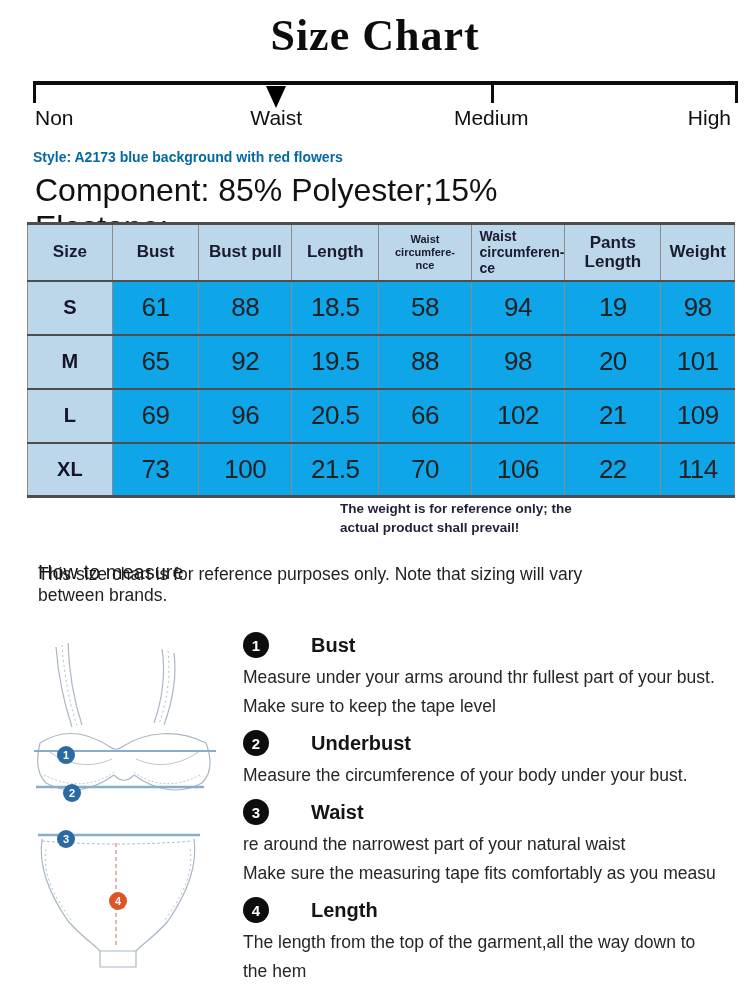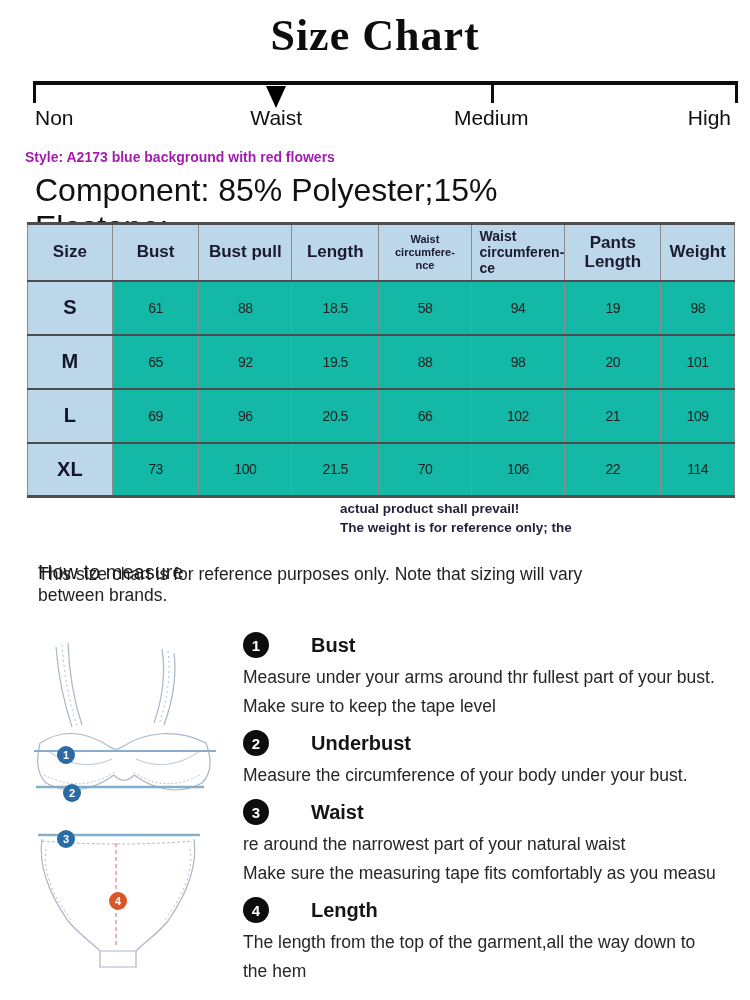--- a/index.html
+++ b/index.html
@@ -20,33 +20,33 @@
   .tick.t-right { right:0; }
   .pointer { position:absolute; top:5px; left:34.5%; transform:translateX(-50%);
     width:0; height:0; border-left:10px solid transparent; border-right:10px solid transparent;
     border-top:22px solid #000; }
   .scale-label { position:absolute; top:25px; font-size:21px; color:#0f0f0f; }
   .sl-0 { left:2px; }
   .sl-1 { left:34.5%; transform:translateX(-50%); }
   .sl-2 { left:65%; transform:translateX(-50%); }
   .sl-3 { right:7px; }
 
-  .style-line { position:absolute; top:149px; left:25px; font-size:14px; font-weight:700; color:#a21caf; }
+  .style-line { position:absolute; top:149px; left:33px; font-size:14px; font-weight:700; color:#0369a1; }
   .component-line { position:absolute; top:172px; left:35px; font-size:32px; color:#111; }
 
   
   table.size-table { position:absolute; top:222px; left:27px; width:708px; border-collapse:collapse;
     border-top:3px solid #4d4d4d; border-bottom:3px solid #4d4d4d; border-left:1px solid #8c8c8c; border-right:1px solid #8c8c8c; }
   .size-table th, .size-table td { border-left:1px solid #8c8c8c; border-right:1px solid #8c8c8c;
     border-top:2px solid #4d4d4d; border-bottom:2px solid #4d4d4d; text-align:center; vertical-align:middle; }
   .size-table th { background:#bcd6ea; height:57px; font-size:17px; font-weight:700; color:#1b1b2f;
     white-space:pre-line; line-height:1.15; }
   .size-table th.small { font-size:11px; }
   .size-table th.medium { font-size:14px; text-align:left; padding-left:8px; }
-  .size-table td { height:54px; background:#14b8a6; font-size:14px; color:#222; letter-spacing:-0.5px; }
+  .size-table td { height:54px; background:#0ea5e9; font-size:26px; color:#222; letter-spacing:-0.5px; }
   .size-table td.size-col { background:#bcd6ea; font-size:20px; font-weight:700; color:#14142a; letter-spacing:0; }
 
   .weight-note { position:absolute; top:500px; right:14px; width:254px; font-size:13.5px; font-weight:700;
     color:#241f38; line-height:1.4; text-align:left; }
 
   .how-heading { position:absolute; top:521px; left:38px; font-size:20px; color:#161616;margin-top:40px; }
   .disclaimer { position:absolute; top:564px; left:38px; font-size:17.5px; color:#1f1f1f; }
 
   
   .illustration { position:absolute; top:633px; left:28px; width:208px; height:358px; }
@@ -148,22 +148,22 @@
         <td>21.5</td>
         <td>70</td>
         <td>106</td>
         <td>22</td>
         <td>114</td>
       </tr>
     </tbody>
   </table>
 
   <div class="weight-note">
+    <div>The weight is for reference only; the</div>
     <div>actual product shall prevail!</div>
-    <div>The weight is for reference only; the</div>
   </div>
 
   <div class="how-heading">How to measure</div>
   <div class="disclaimer">This size chart is for reference purposes only. Note that sizing will vary between brands.</div>
 
   <svg class="illustration" viewBox="0 0 208 358" xmlns="http://www.w3.org/2000/svg">
     <g stroke="#a9b6c7" stroke-width="1.2" fill="none">
       <path d="M28,14 C30,40 36,70 44,94"></path>
       <path d="M40,10 C41,38 46,68 54,92"></path>
       <path d="M34,12 C36,40 41,69 49,93" stroke-dasharray="2 3" stroke-width="0.9"></path>

